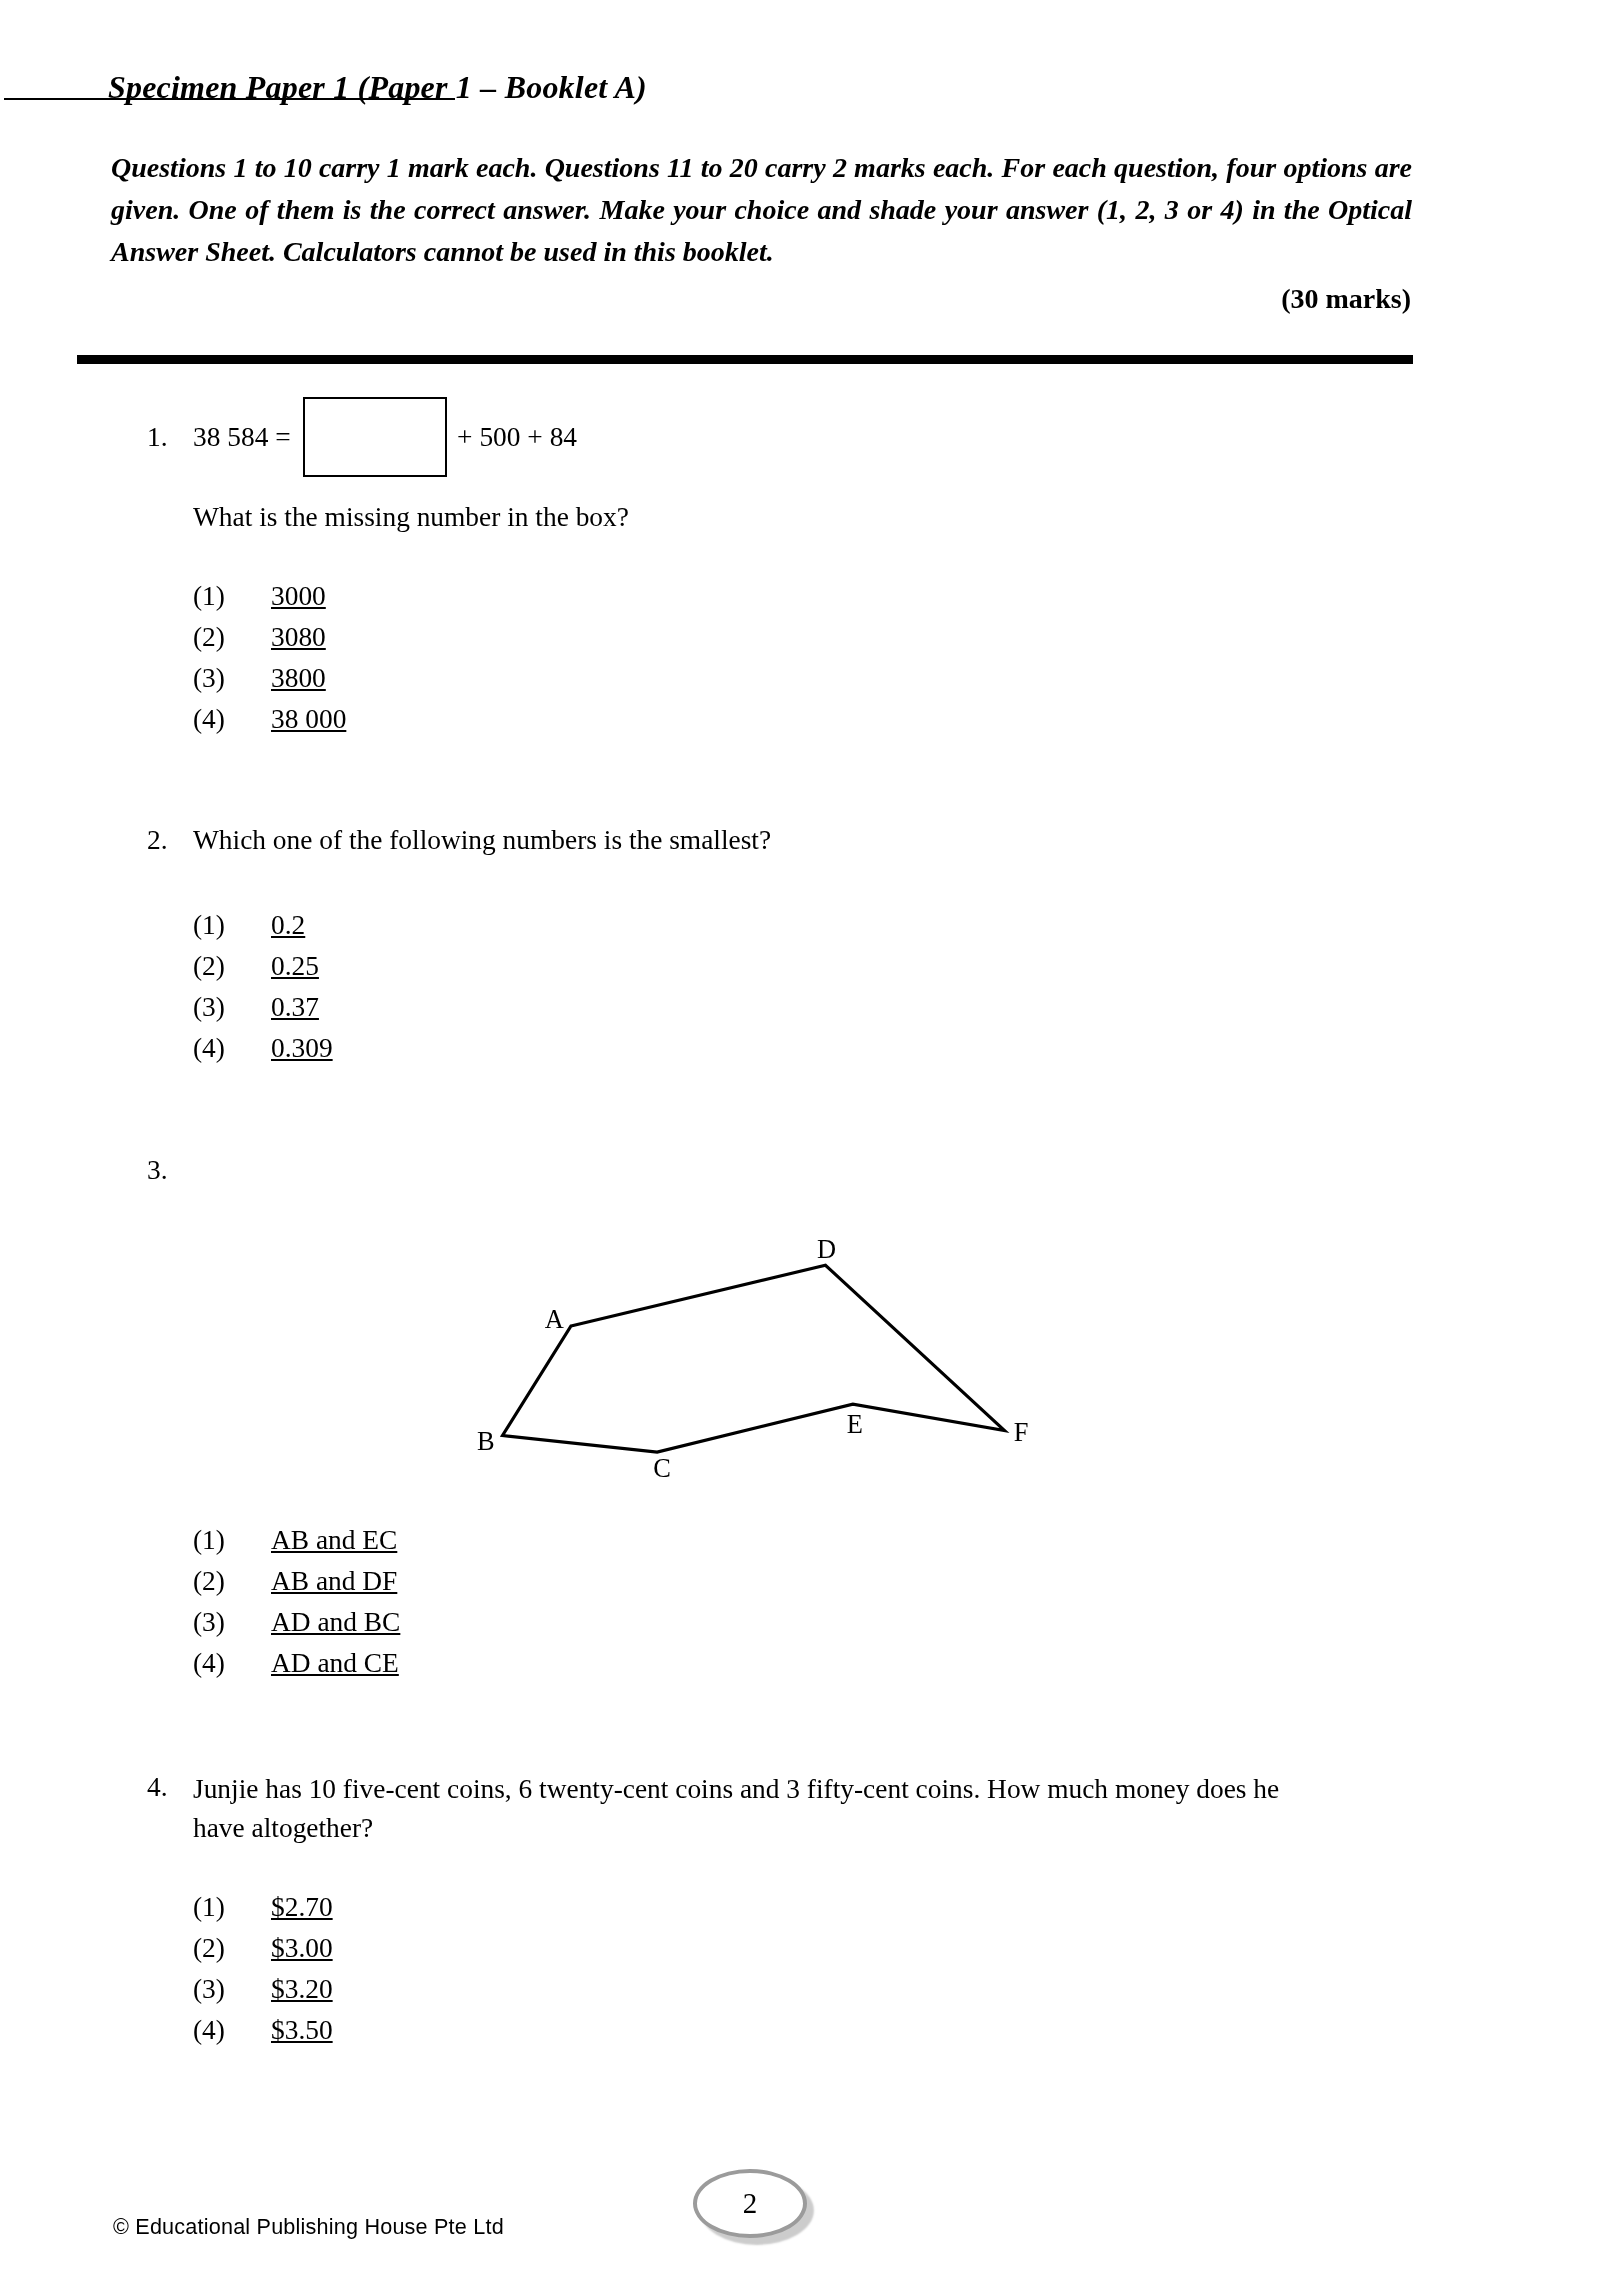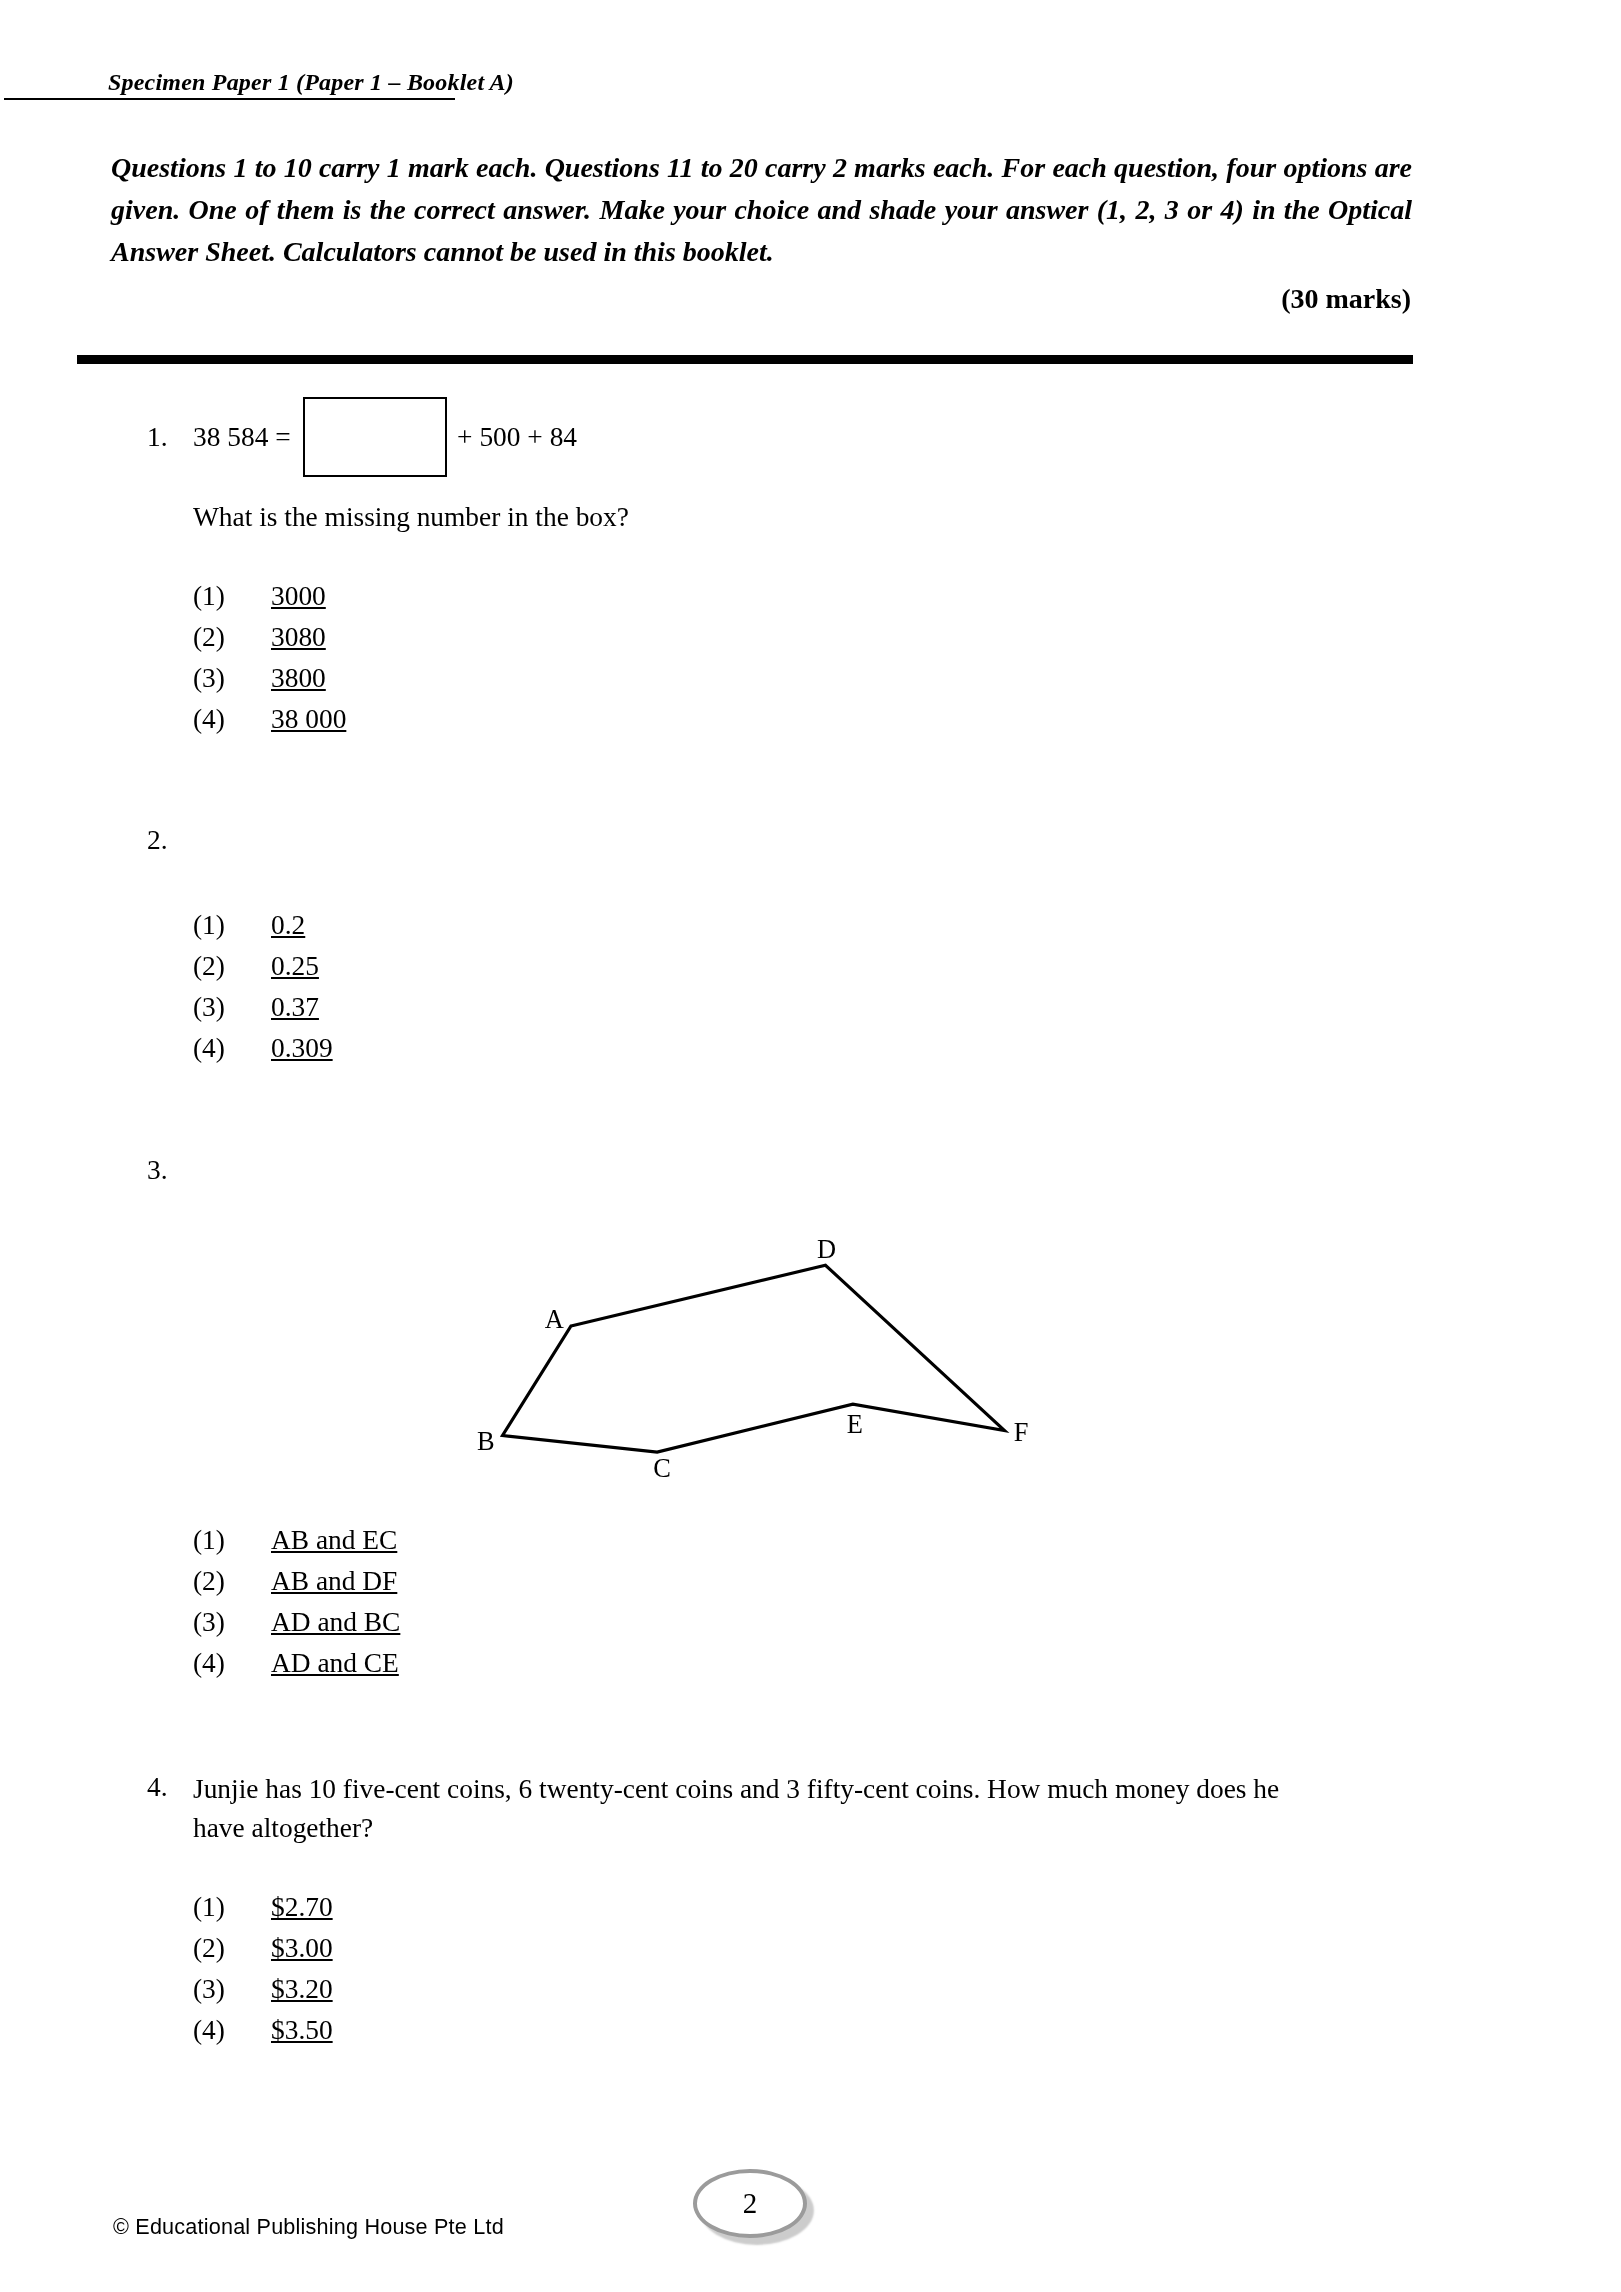--- a/index.html
+++ b/index.html
@@ -4,21 +4,21 @@
 <style>
   html,body { margin:0; padding:0; background:#ffffff; }
   .page {
     position:relative; width:1621px; height:2293px; background:#ffffff;
     font-family:"Liberation Serif", serif; color:#000; overflow:hidden;
   }
   .abs { position:absolute; }
 
   
   .header-title {
-    left:108px; top:69px; font-size:24px; font-style:italic; font-weight:bold;
+    left:108px; top:69px; font-size:32px; font-style:italic; font-weight:bold;
     letter-spacing:0.2px;
   }
   .header-rule { left:3.9px; top:98px; width:451px; height:2px; background:#000; }
 
   
   .instructions {
     left:111px; top:147px; width:1301px; margin:0;
     font-size:28px; line-height:42px; font-weight:bold; font-style:italic;
     text-align:justify;
   }
@@ -92,20 +92,21 @@
       <span class="opt-label">(3)</span>
       <span class="opt-value">3800</span>
     </div>
     <div class="opt-row">
       <span class="opt-label">(4)</span>
       <span class="opt-value">38 000</span>
     </div>
   </div>
 
   <div class="abs qnum" style="top:825px">2.</div>
+  <div class="abs qtext" style="top:825px">Which one of the following numbers is the smallest?</div>
   <div class="abs opts" style="top:910px">
     <div class="opt-row">
       <span class="opt-label">(1)</span>
       <span class="opt-value">0.2</span>
     </div>
     <div class="opt-row">
       <span class="opt-label">(2)</span>
       <span class="opt-value">0.25</span>
     </div>
     <div class="opt-row">

